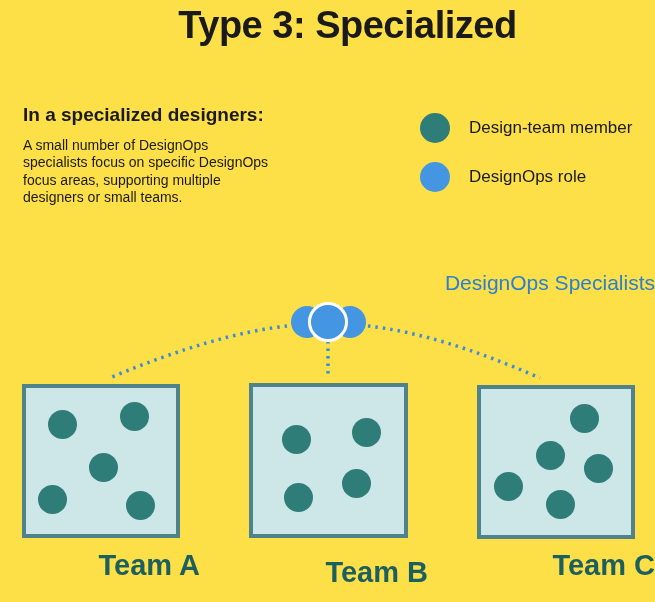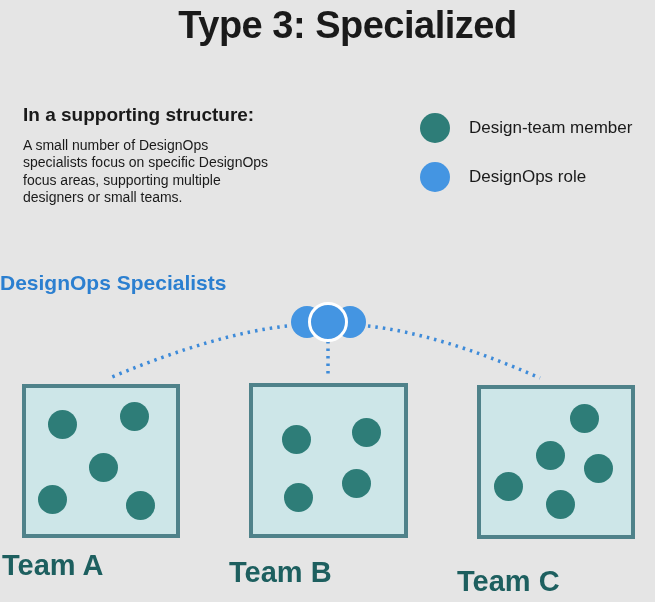--- a/index.html
+++ b/index.html
@@ -1,61 +1,61 @@
 <!DOCTYPE html>
 <html style="--member: #2E7D78; --designops: #4495E2; --box-fill: #CDE6E8; --box-border: #4F828A; --team-label: #1D5F5F; --specialists-label: #2B7FD0; --connector: #3E8BD9; --text: #1A1A1A;"><head>
 <meta charset="utf-8">
 <style>
   html,body{margin:0;padding:0;background:#fff;}
   .canvas{
-    position:relative;width:655px;height:602px;background:#e5e5e5;overflow:hidden;
+    position:relative;width:655px;height:602px;background:#fde047;overflow:hidden;
     font-family:"Liberation Sans", sans-serif;color:var(--text,#1a1a1a);
   }
   .page-title{
     position:absolute;left:0;right:0;top:4px;margin:0;text-align:center;
     transform:translateX(20px);
     font-size:38px;font-weight:700;letter-spacing:-0.5px;color:var(--text,#1a1a1a);
   }
   .intro{position:absolute;left:23px;top:104px;width:370px;}
   .intro h2{margin:0 0 11px 0;font-size:19px;font-weight:700;}
   .intro p{margin:0;font-size:14px;line-height:1.24;white-space:pre-line;font-weight:500;}
   .legend{position:absolute;left:420px;top:113px;}
   .legend-row{display:flex;align-items:center;gap:19px;height:30px;}
   .legend-row + .legend-row{margin-top:19px;text-align:right;}
   .dot{width:30px;height:30px;border-radius:50%;flex:0 0 auto;}
   .dot.teal{background:var(--member,#2E7D78);}
   .dot.blue{background:var(--designops,#4495E2);}
   .legend-label{font-size:17px;}
   .spec-label{
-    position:absolute;left:0;right:0;top:271px;text-align:left;
-    font-size:21px;font-weight:700;color:var(--specialists-label,#2B7FD0);
+    position:absolute;left:0;right:0;top:271px;text-align:right;
+    font-size:21px;font-weight:400;color:var(--specialists-label,#2B7FD0);
   }
   .connectors{position:absolute;left:0;top:0;width:655px;height:602px;z-index:1;}
   .connectors path{fill:none;stroke:var(--connector,#3E8BD9);stroke-width:3.5;stroke-dasharray:2.5 5;}
   .cluster-dot{position:absolute;width:32px;height:32px;border-radius:50%;background:var(--designops,#4495E2);z-index:2;}
   .cluster-dot.mid{width:40px;height:40px;border:3px solid #fff;box-sizing:border-box;z-index:3;}
   .team-box{
     position:absolute;background:var(--box-fill,#CDE6E8);
     border:4px solid var(--box-border,#4F828A);box-sizing:border-box;z-index:2;
   }
   .member-dot{position:absolute;width:29px;height:29px;border-radius:50%;background:var(--member,#2E7D78);}
   .team-label{
-    position:absolute;text-align:left;font-size:29px;font-weight:700;
+    position:absolute;text-align:right;font-size:29px;font-weight:700;
     color:var(--team-label,#1D5F5F);z-index:2;
   }
 </style>
 </head>
 <body>
 
 <div class="canvas">
 
   <h1 class="page-title">Type 3: Specialized</h1>
 
   <section class="intro">
-    <h2>In a supporting structure:</h2>
+    <h2>In a specialized designers:</h2>
     <p>A small number of DesignOps
 specialists focus on specific DesignOps
 focus areas, supporting multiple
 designers or small teams.</p>
   </section>
 
   <div class="legend">
     <div class="legend-row">
       <span class="dot teal"></span>
       <span class="legend-label">Design-team member</span>
@@ -96,15 +96,15 @@
   <div class="team-box" style="left:477px;top:385px;width:158px;height:154px;">
       <span class="member-dot" style="left: 88.5px; top: 14.5px;"></span>
       <span class="member-dot" style="left: 54.5px; top: 51.5px;"></span>
       <span class="member-dot" style="left: 102.5px; top: 64.5px;"></span>
       <span class="member-dot" style="left: 12.5px; top: 82.5px;"></span>
       <span class="member-dot" style="left: 64.5px; top: 100.5px;"></span>
     </div>
 
   <div class="team-label" style="left:2px;top:549px;width:198px;">Team A</div>
   <div class="team-label" style="left:229px;top:549px;width:199px;margin-top:7px;">Team B</div>
-  <div class="team-label" style="left:457px;top:549px;width:198px;margin-top:16px;">Team C</div>
+  <div class="team-label" style="left:457px;top:549px;width:198px;">Team C</div>
 
 </div>
 
 </body></html>

